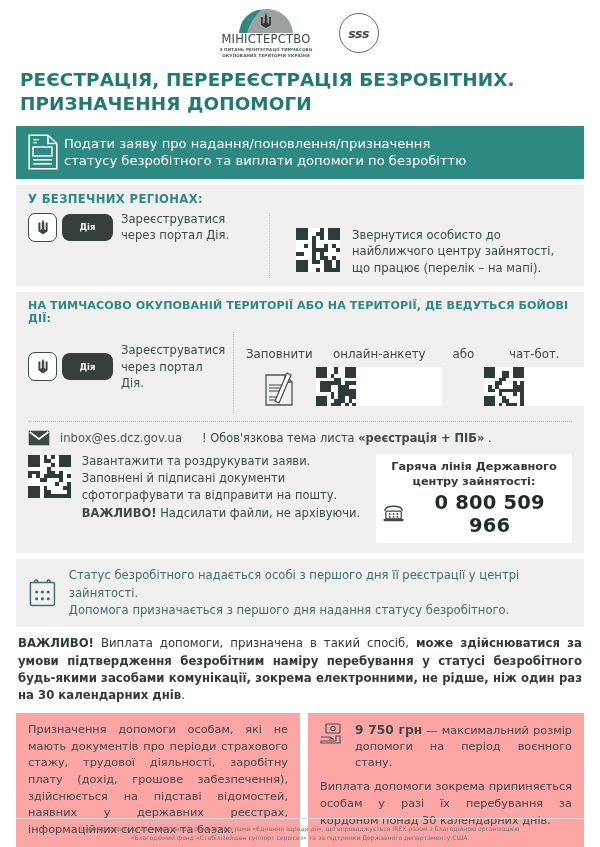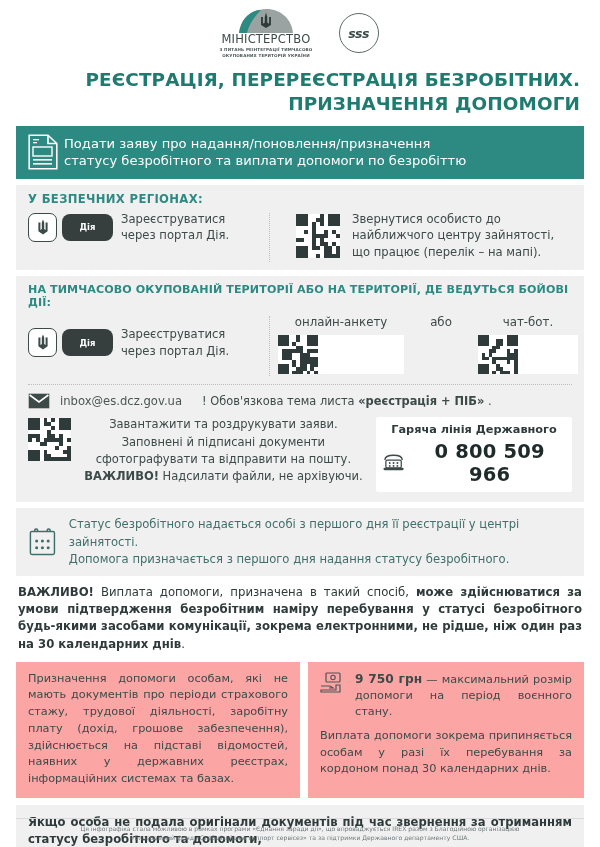--- a/index.html
+++ b/index.html
@@ -72,21 +72,21 @@
   .sss-word {
     font-size: 12.5px;
     font-weight: 700;
     font-style: italic;
     color: #3b4a48;
     letter-spacing: -0.6px;
   }
 
   
   .title {
-    text-align: right;
+    text-align: left;
     color: #1f7a70;
     font-weight: 700;
     font-size: 18.4px;
     line-height: 1.3;
     letter-spacing: .1px;
     padding: 6px 20px 10px 20px;
   }
   .title .l2 { display:block; }
 
   
@@ -135,23 +135,24 @@
   .vsep {
     width: 0;
     border-left: 1.5px dotted #b9bfbe;
     align-self: stretch;
     margin: 4px 0 8px 0;
   }
   .cell-right {
     flex: 1;
     padding: 2px 10px 10px 14px;
     display: flex;
-    align-items: center;
+    align-items: flex-start;
     gap: 12px;
     box-sizing: border-box;
+    margin-top: 16px;
   }
   .body-txt {
     font-size: 11.6px;
     line-height: 1.42;
     color: #3c4a48;
   }
   .app-icons { display:flex; align-items:center; gap:5px; }
   .trident-box {
     width: 27px; height: 27px;
     border: 1.3px solid #3c4a48;
@@ -189,21 +190,21 @@
   }
   .mail-addr { font-size: 11.6px; color:#4a5654; }
   .mail-note { font-size: 11.4px; color:#3c4a48; margin-left: 10px; }
   .mail-note b { font-weight:700; }
 
   .dl-row {
     display:flex; align-items:flex-start; gap:11px;
     padding: 3px 12px 10px 12px;
     box-sizing:border-box;
   }
-  .dl-text { font-size: 11.5px; line-height: 1.5; color:#3c4a48; flex:1;text-align:center;}
+  .dl-text { font-size: 11.5px; line-height: 1.5; color:#3c4a48; flex:1;}
   .dl-text .imp { font-weight:700; }
 
   .hotline {
     width: 196px;
     background:#ffffff;
     border-radius: 2px;
     padding: 6px 6px 6px 6px;
     box-sizing:border-box;
     text-align:center;
     align-self: flex-start;
@@ -490,20 +491,36 @@
           <div class="diia-box">Дія</div>
         </div>
         <div class="body-txt">
           <div>Зареєструватися</div>
           <div>через портал Дія.</div>
         </div>
       </div>
       <div class="vsep"></div>
       <div class="cell-right" style="gap:0;padding-left:8px;padding-right:6px;">
         <div style="display:flex;align-items:flex-start;width:100%;justify-content:space-between;">
+          <div style="text-align:center;width:74px;">
+            <div class="body-txt" style="font-size:11.8px;">Заповнити</div>
+            <svg width="32" height="40" viewBox="0 0 32 40" style="margin-top:4px;">
+              <path d="M3 8 H22 L29 15 V38 H3 Z" fill="none" stroke="#4a5755" stroke-width="1.3"></path>
+              <path d="M22 8 V15 H29" fill="none" stroke="#4a5755" stroke-width="1.3"></path>
+              <g stroke="#4a5755" stroke-width="1.1">
+                <path d="M6 18 H20"></path>
+                  <path d="M6 21 H20"></path>
+                  <path d="M6 24 H16"></path>
+                <path d="M6 30 H18"></path>
+                  <path d="M6 33 H14"></path>
+              </g>
+              <path d="M12 34 L24 6 L28 8 L16 36 Z" fill="#ffffff" stroke="#3c4a48" stroke-width="1.2"></path>
+              <path d="M12 34 L14.5 35.2 L16 36 Z" fill="#3c4a48"></path>
+            </svg>
+          </div>
           <div style="text-align:center;width:126px;">
             <div class="body-txt" style="font-size:11.8px;">онлайн-анкету</div>
             <div class="qr" style="grid-template-columns:repeat(11,3.6px);grid-auto-rows:3.6px;margin:4px auto 0 auto;">
                 <i class="b"></i>
                 <i class="b"></i>
                 <i class="b"></i>
                 <i class=""></i>
                 <i class=""></i>
                 <i class="b"></i>
                 <i class=""></i>
@@ -892,20 +909,21 @@
           <i class="b"></i>
         </div>
       <div class="dl-text">
         <div>Завантажити та роздрукувати заяви.</div>
         <div>Заповнені й підписані документи</div>
         <div>сфотографувати та відправити на пошту.</div>
         <div><b class="imp">ВАЖЛИВО!</b><span> Надсилати файли, не архівуючи.</span></div>
       </div>
       <div class="hotline">
         <div class="hotline-title">Гаряча лінія Державного</div>
+        <div class="hotline-title">центру зайнятості:</div>
         <div class="hotline-num-row">
           <svg width="24" height="18" viewBox="0 0 24 18">
             <path d="M3 6 C3 2.5 7 1 12 1 C17 1 21 2.5 21 6" fill="none" stroke="#3c4a48" stroke-width="1.4"></path>
             <rect x="4" y="6" width="16" height="8" rx="1.4" fill="none" stroke="#3c4a48" stroke-width="1.3"></rect>
             <circle cx="8" cy="9" r="1" fill="#3c4a48"></circle>
               <circle cx="12" cy="9" r="1" fill="#3c4a48"></circle>
               <circle cx="16" cy="9" r="1" fill="#3c4a48"></circle>
             <circle cx="8" cy="12" r="1" fill="#3c4a48"></circle>
               <circle cx="12" cy="12" r="1" fill="#3c4a48"></circle>
               <circle cx="16" cy="12" r="1" fill="#3c4a48"></circle>

